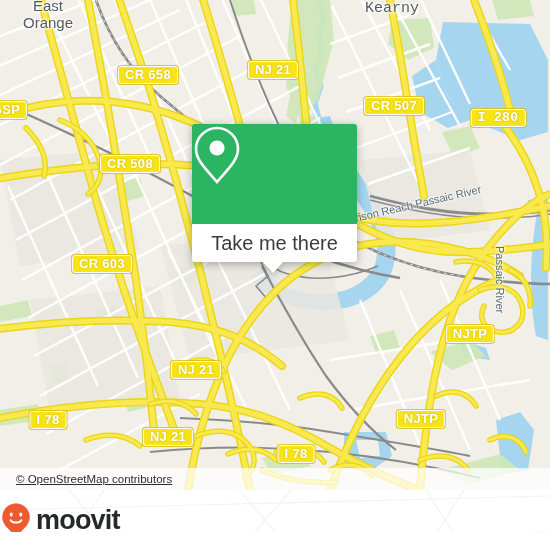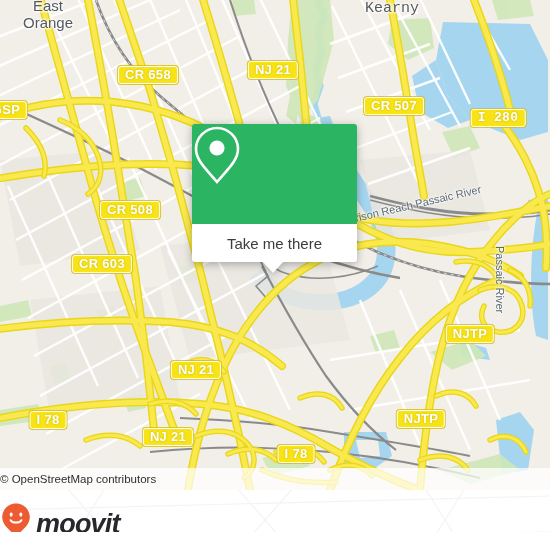--- a/index.html
+++ b/index.html
@@ -65,39 +65,39 @@
     height:100px;width:100%;
     background:#2bb563;
     border-radius:3px 3px 0 0;
     display:flex;align-items:center;justify-content:center;
   }
   .card-foot{
     height:38px;width:100%;
     background:#ffffff;
     border-radius:0 0 3px 3px;
     display:flex;align-items:center;justify-content:center;
-    color:#3c3c3c;font-size:15px;
+    color:#3c3c3c;font-size:20px;
   }
   .card-tail{
     position:absolute;left:70px;top:137px;
     width:0;height:0;
     border-left:11px solid transparent;
     border-right:11px solid transparent;
     border-top:12px solid #ffffff;
   }
 
   
   .attrib{
     position:absolute;left:0;bottom:0;width:550px;height:22px;
     background:rgba(255,255,255,.72);
     display:flex;align-items:center;
     z-index:45;
   }
   .attrib span{
-    font-size:11.5px;color:#2e2e2e;padding-left:0;
+    font-size:11.5px;color:#2e2e2e;padding-left:16px;text-decoration:underline;
   }
 
   
   .footer{
     position:absolute;left:0;top:490px;width:550px;height:60px;
     background:#ffffff;
     display:flex;align-items:center;
     overflow:hidden;
   }
   .footer-wm{
@@ -106,23 +106,22 @@
   }
   .addr{
     position:relative;
     padding-left:18px;
     width:372px;
     font-size:14.5px;line-height:19px;color:#3b3b3b;
     z-index:2;
   }
   .brand{
     position:relative;
-    display:flex;align-items:flex-end;gap:4px;
+    display:flex;align-items:center;gap:4px;
     z-index:2;
-    font-style:italic;
   }
   .brand-word{
     font-size:27px;line-height:27px;letter-spacing:-.8px;
     color:#26282b;font-weight:600;
   }
 </style>
 </head>
 <body>
 
 <div class="app">
@@ -349,21 +348,21 @@
     <div class="place" style="left:392px;top:8px;font-family:Liberation Mono, monospace;">Kearny</div>
 
     <div class="water-label" style="left:410px;top:222px;transform:translate(-50%,-50%) rotate(-13deg);">Harrison Reach Passaic River</div>
     <div class="water-label" style="left:540px;top:252px;transform:translate(-50%,-50%) rotate(90deg);">Passaic River</div>
 
     <div class="shield" style="left:148px;top:75px;">CR 658</div>
     <div class="shield" style="left:273px;top:70px;">NJ 21</div>
     <div class="shield" style="left:394px;top:106px;">CR 507</div>
     <div class="shield" style="left:498px;top:118px;font-family:Liberation Mono, monospace;">I 280</div>
     <div class="shield" style="left:6px;top:110px;">GSP</div>
-    <div class="shield" style="left:130px;top:164px;margin-top:46px;">CR 508</div>
+    <div class="shield" style="left:130px;top:164px;">CR 508</div>
     <div class="shield" style="left:102px;top:264px;">CR 603</div>
     <div class="shield" style="left:470px;top:334px;">NJTP</div>
     <div class="shield" style="left:196px;top:370px;">NJ 21</div>
     <div class="shield" style="left:48px;top:420px;">I 78</div>
     <div class="shield" style="left:168px;top:437px;">NJ 21</div>
     <div class="shield" style="left:421px;top:419px;">NJTP</div>
     <div class="shield" style="left:296px;top:454px;">I 78</div>
 
     <div class="card">
       <div class="card-head">

